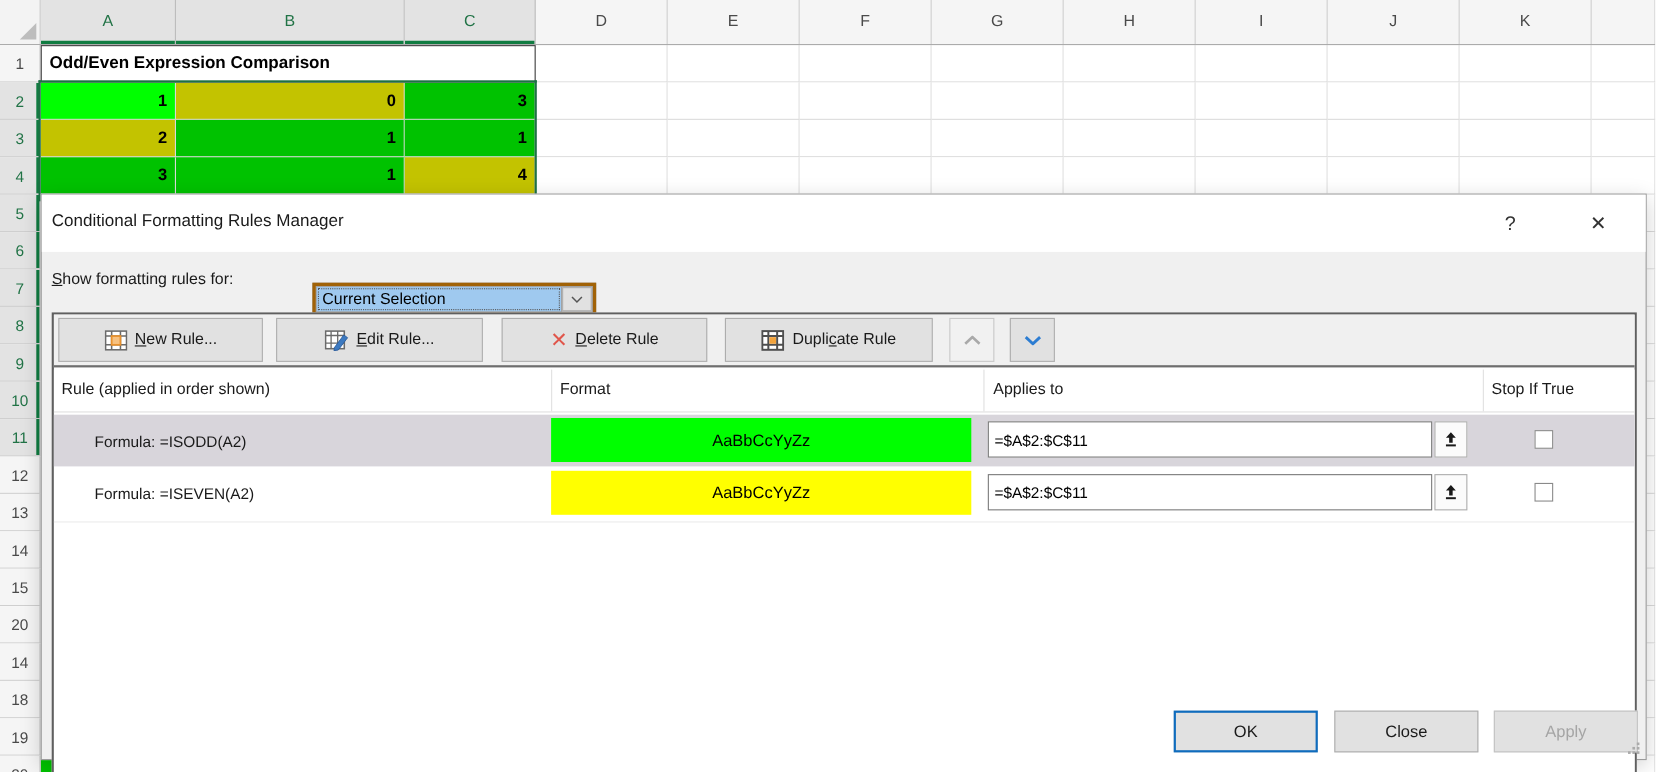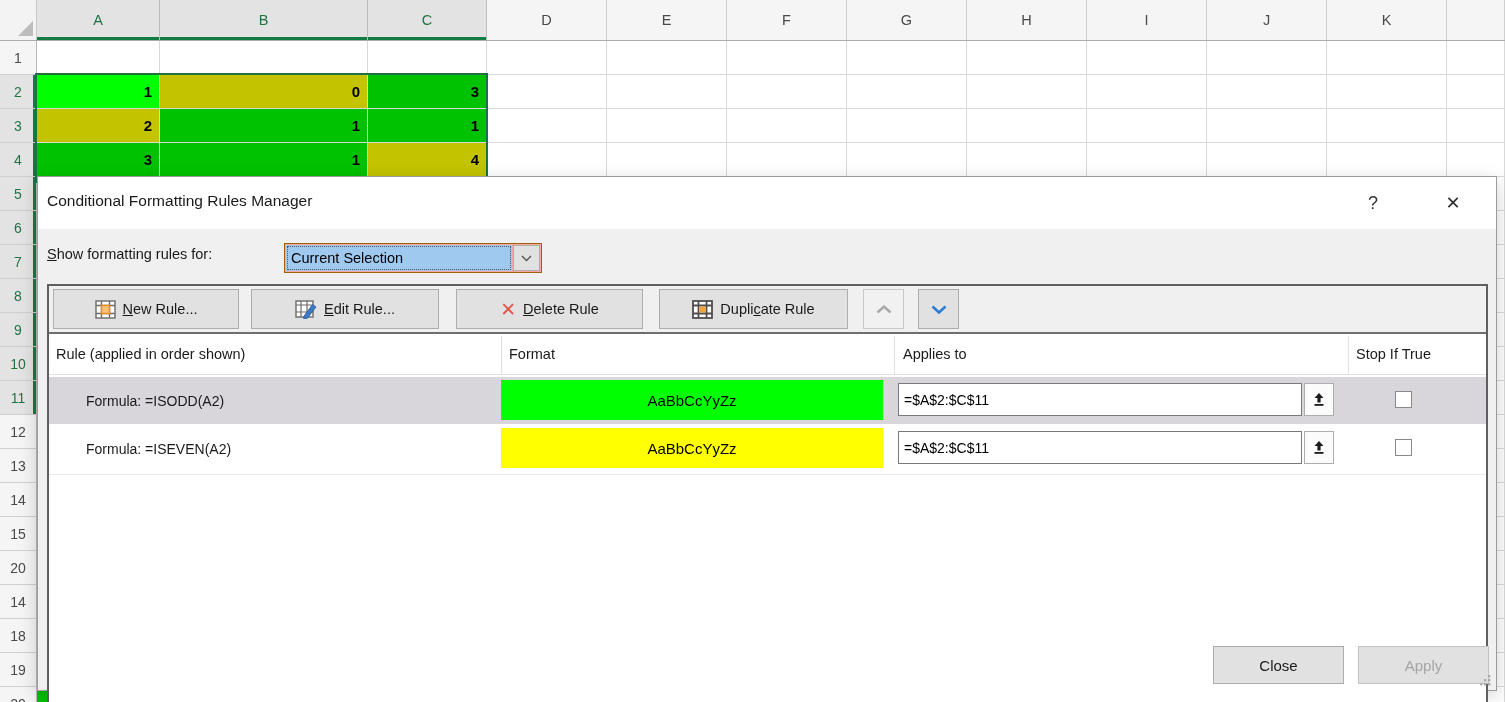--- a/index.html
+++ b/index.html
@@ -43,22 +43,22 @@
     box-shadow:0 5px 18px rgba(0,0,0,0.18); z-index:10; }
   .titlebar { position:absolute; left:0; top:0; width:100%; height:52px; background:#fff; }
   .dlg-title { position:absolute; left:9px; top:15px; font-size:15.5px; color:#1A1A1A; }
   .tb-btn { position:absolute; top:11px; width:30px; height:30px; display:flex;
     align-items:center; justify-content:center; font-size:18px; color:#333;
     font-weight:300; cursor:default; }
   .help-btn { left:1320px; }
   .close-btn { left:1400px; }
 
   .show-label { position:absolute; left:9px; top:69px; font-size:14.5px; color:#1A1A1A; }
-  .combo { position:absolute; left:246px; top:66px; width:258px; height:30px;
-    background:#fca5a5; border:1px solid #a16207; }
+  .combo { position:absolute; left:246px; top:80px; width:258px; height:30px;
+    background:#a3a3a3; border:3px solid #a16207; }
   .combo-val { position:absolute; left:1px; top:1px; bottom:1px; right:29px;
     background:#9FC9EF; outline:1px dotted #555; outline-offset:-2px;
     display:flex; align-items:center; padding-left:5px; font-size:14.5px; color:#000; }
   .combo-arrow { position:absolute; right:1px; top:1px; bottom:1px; width:27px;
     background:#E1E1E1; border:1px solid #ADADAD; display:flex;
     align-items:center; justify-content:center; }
 
   .main-box { position:absolute; left:9px; top:107px; width:1441px; height:450px;
     background:#fff; border:2px solid #5F5F5F; }
   .toolbar { position:absolute; left:0; top:0; width:100%; height:48px;
@@ -429,20 +429,21 @@
           <div class="cell" style="left: 570px; width: 120px;"></div>
           <div class="cell" style="left: 690px; width: 120px;"></div>
           <div class="cell" style="left: 810px; width: 120px;"></div>
           <div class="cell" style="left: 930px; width: 120px;"></div>
           <div class="cell" style="left: 1050px; width: 120px;"></div>
           <div class="cell" style="left: 1170px; width: 120px;"></div>
           <div class="cell" style="left: 1290px; width: 120px;"></div>
           <div class="cell" style="left: 1410px; width: 58px;"></div>
         </div>
       </div>
+    <div class="title-cell">Odd/Even Expression Comparison</div>
     <div class="sel-range"></div>
   </div>
 
   <div class="dialog">
     <div class="titlebar">
       <div class="dlg-title">Conditional Formatting Rules Manager</div>
       <div class="tb-btn help-btn">?</div>
       <div class="tb-btn close-btn">✕</div>
     </div>
 
@@ -530,20 +531,21 @@
                   <rect x="2.5" y="12" width="9" height="1.8" fill="#1a1a1a"></rect>
                 </svg>
               </div>
               <div class="stop-chk"></div>
             </div>
             <div class="row-divider" style="top: 138px;"></div>
           </div>
       </div>
     </div>
 
+    <div class="foot-btn btn-ok">OK</div>
     <div class="foot-btn btn-apply">Apply</div>
     <div class="foot-btn btn-close">Close</div>
 
     <svg class="grip" width="13" height="13" viewBox="0 0 13 13">
       <g fill="#ABABAB">
         <rect x="9" y="1" width="2.4" height="2.4"></rect>
         <rect x="9" y="5" width="2.4" height="2.4"></rect>
           <rect x="5" y="5" width="2.4" height="2.4"></rect>
         <rect x="9" y="9" width="2.4" height="2.4"></rect>
           <rect x="5" y="9" width="2.4" height="2.4"></rect>

